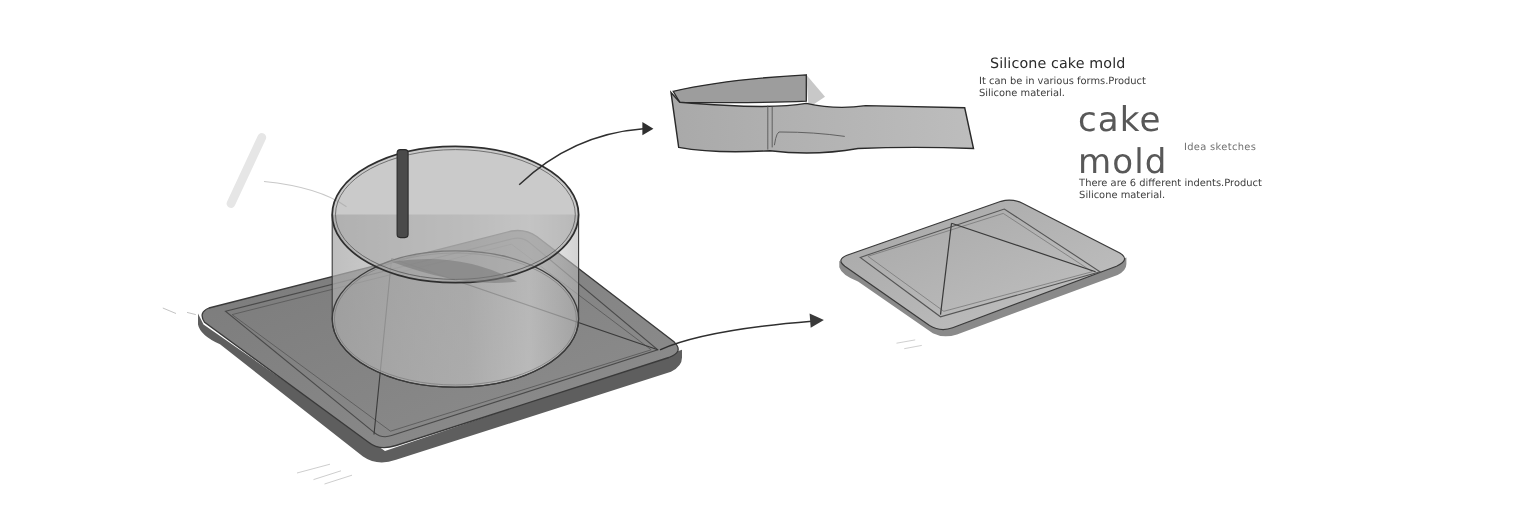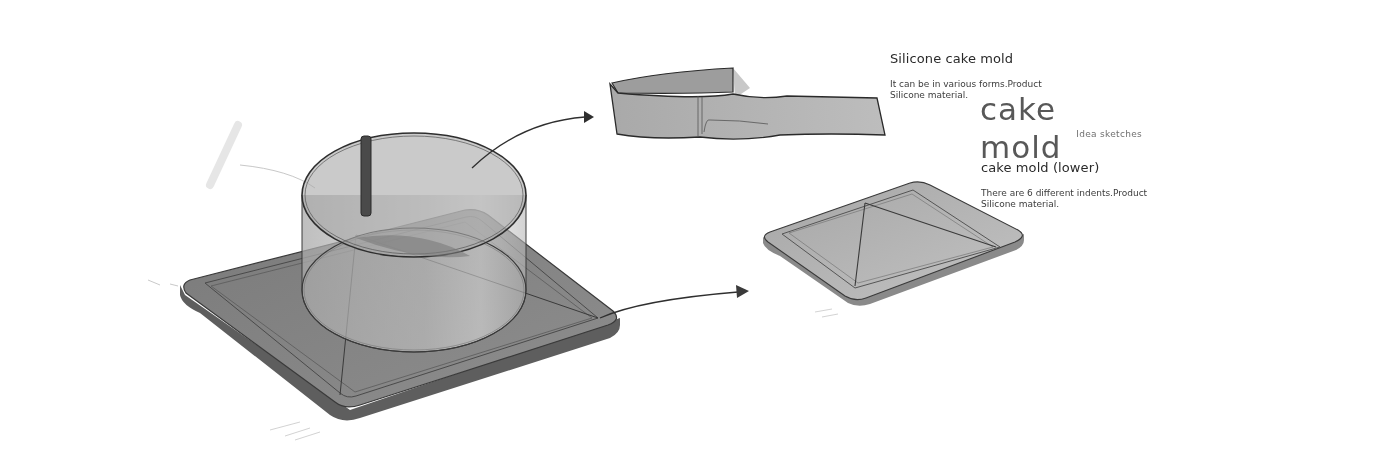--- a/index.html
+++ b/index.html
@@ -23,26 +23,27 @@
       height: 473px;
     }
     .label-block {
       position: absolute;
     }
     .label-title {
       font-size: 13px;
       color: #2a2a2a;
       letter-spacing: 0.1px;
       line-height: 16px;
+      margin-left: 10px;
     }
     .label-desc {
       font-size: 9px;
       color: #3c3c3c;
       line-height: 11px;
-      margin-top: 12px;
+      margin-top: 2px;
     }
     .silicone-block { left: 890px; top: 51px; width: 200px; }
     .lower-block { left: 981px; top: 160px; width: 200px; }
     .main-title {
       position: absolute;
       left: 980px;
       top: 90px;
       width: 162px;
       font-size: 31px;
       font-weight: normal;
@@ -144,16 +145,15 @@
 <div class="label-block silicone-block">
   <div class="label-title">Silicone cake mold</div>
   <div class="label-desc">It can be in various forms.Product</div>
   <div class="label-desc" style="margin-top:0">Silicone material.</div>
 </div>
 
 <div class="main-title">cake mold</div>
 <div class="main-subtitle">Idea sketches</div>
 
 <div class="label-block lower-block">
-  <div class="label-title">cake mold (lower)</div>
   <div class="label-desc">There are 6 different indents.Product</div>
   <div class="label-desc" style="margin-top:0">Silicone material.</div>
 </div>
 
 </body></html>

